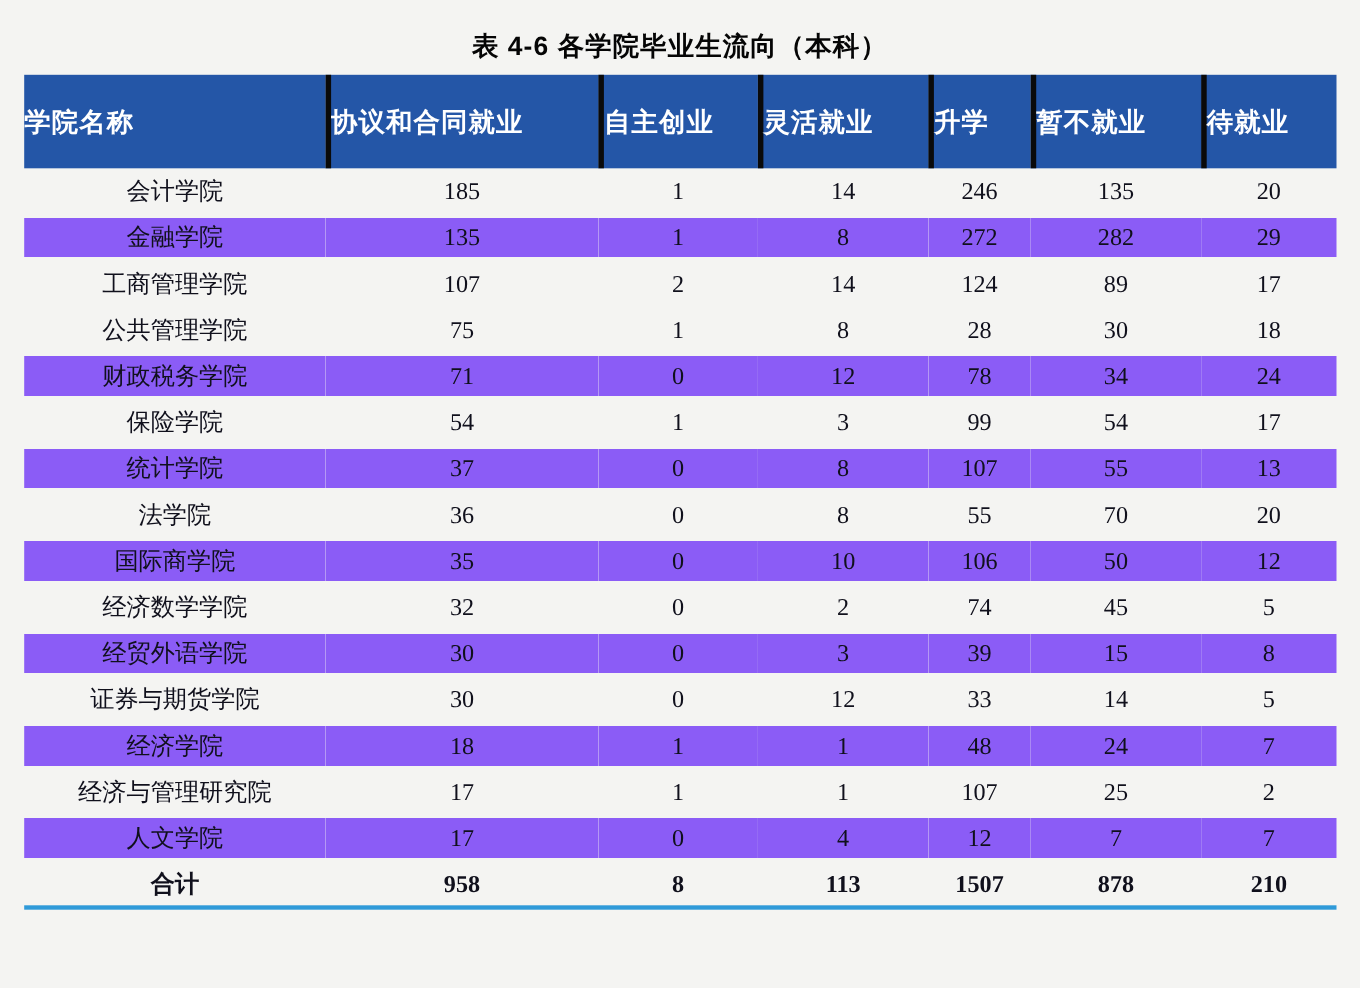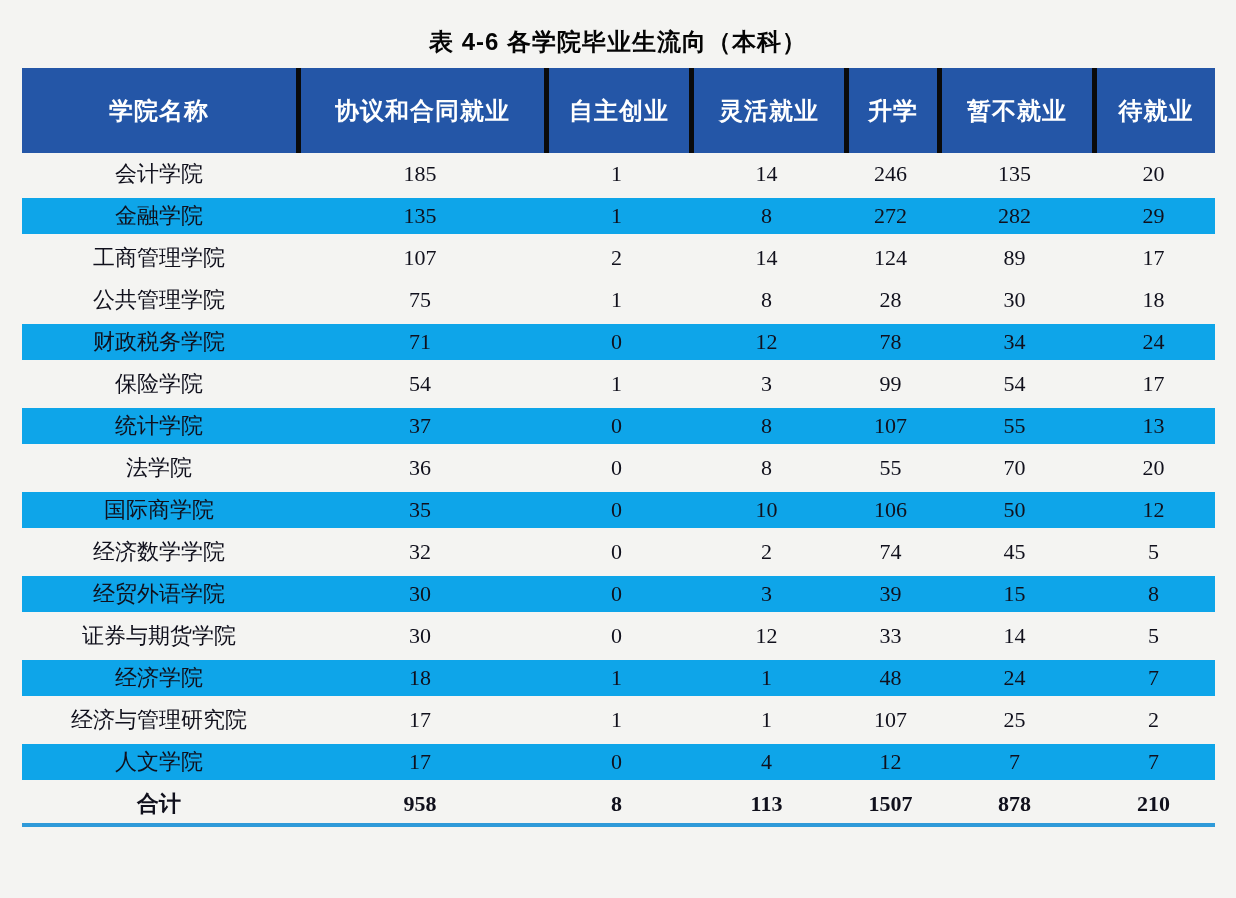--- a/index.html
+++ b/index.html
@@ -38,21 +38,21 @@
     table-layout: fixed;
   }
   
   thead th {
     background: #2456a7;
     color: #ffffff;
     font-weight: bold;
     font-size: 24px;
     height: 85px;
     padding: 0;
-    text-align: center;
+    text-align: left;
     vertical-align: middle;
     font-family: "Liberation Sans", sans-serif;
     letter-spacing: 1px;
   }
   thead th + th {
     border-left: 5px solid #0a0a0a;
     font-family: Liberation Mono, monospace;
   }
   
   tbody td, tfoot td {
@@ -61,21 +61,21 @@
     color: #10101c;
     text-align: center;
     vertical-align: middle;
     height: 36px;
     padding: 0;
     border-top: 3px solid transparent;
     border-bottom: 3px solid transparent;
     background-clip: padding-box;
   }
   tbody tr.striped td {
-    background-color: #0ea5e9;
+    background-color: #8b5cf6;
   }
   tfoot td {
     font-weight: bold;
     height: 34px;
     border-top: 4px solid transparent;
     border-bottom: 2px solid transparent;
   }
   .bottom-rule {
     width: 1193px;
     height: 4px;

